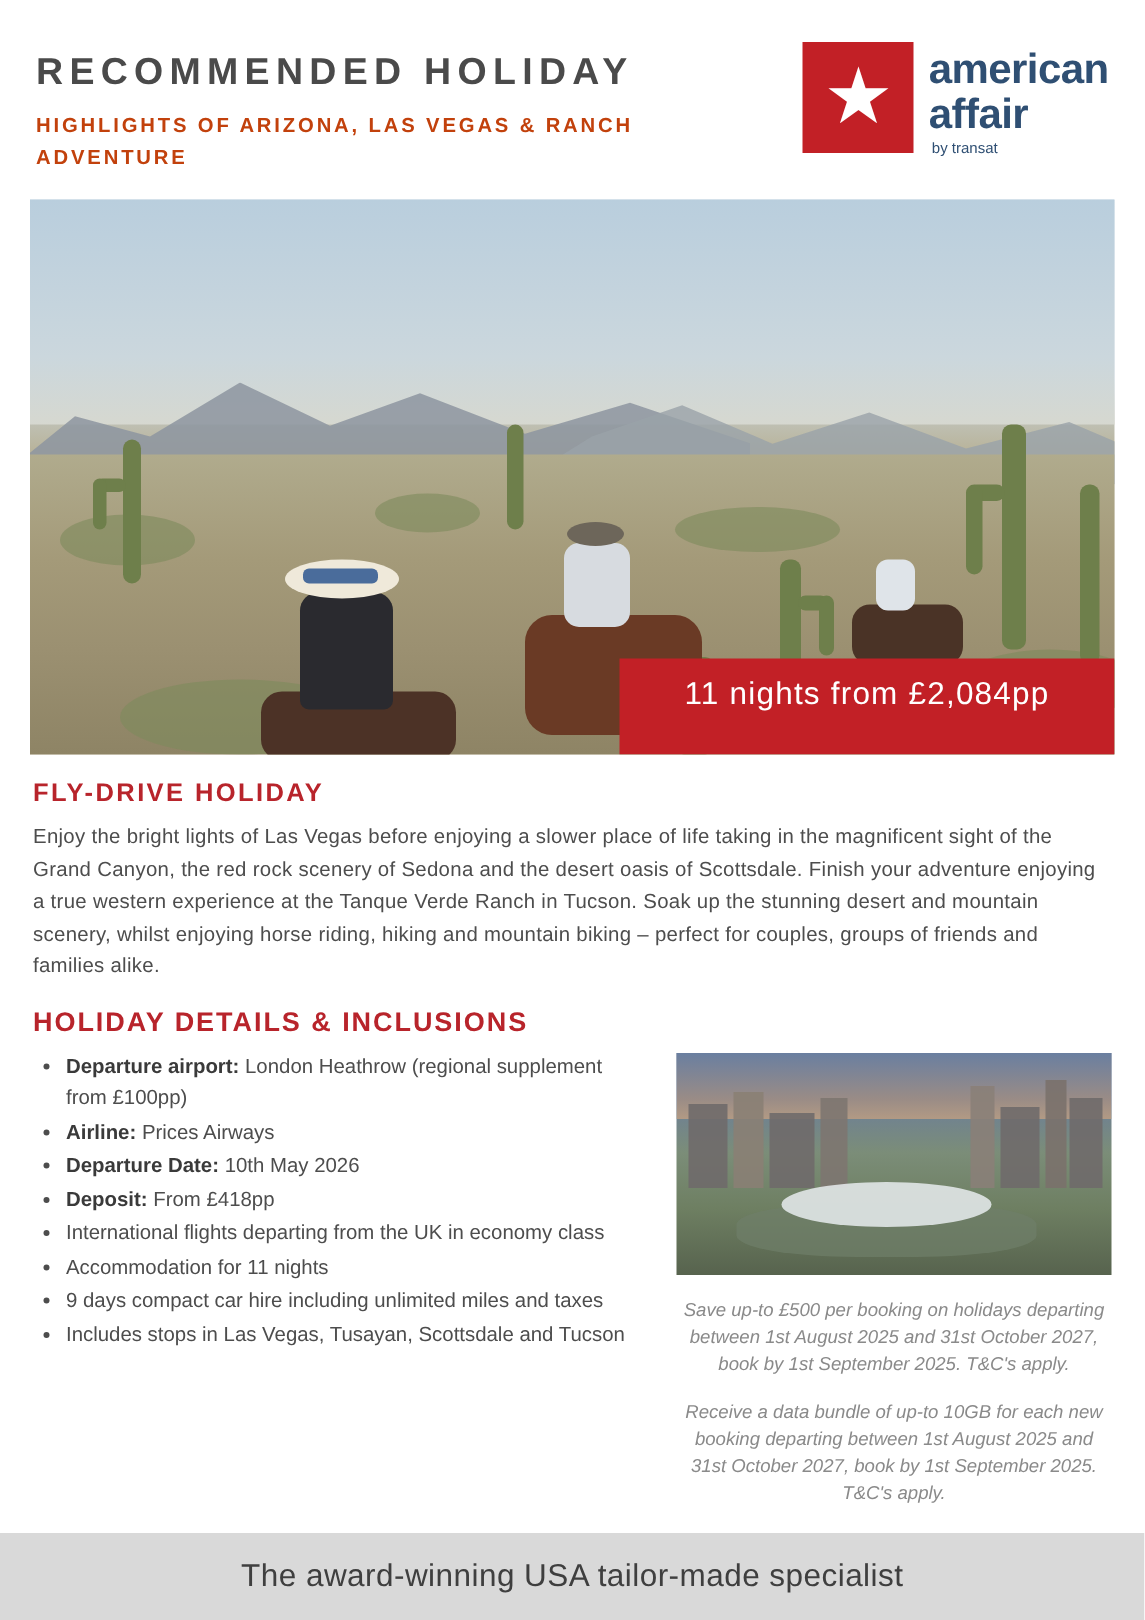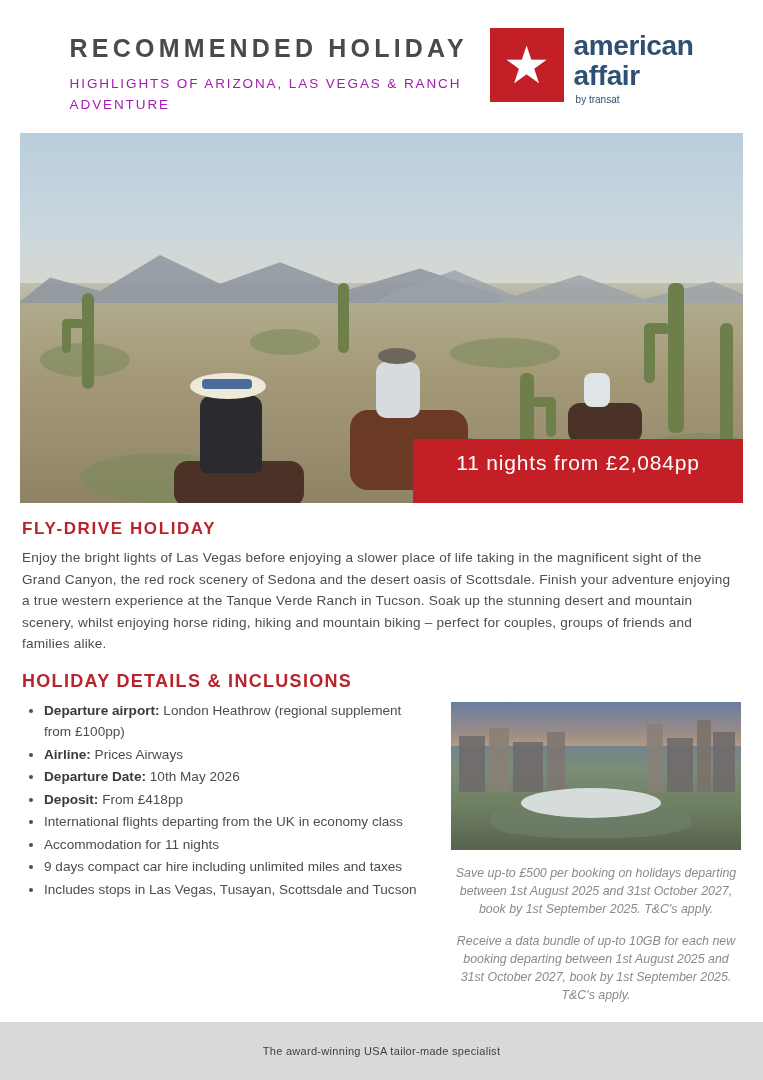--- a/index.html
+++ b/index.html
@@ -18,40 +18,40 @@
     position: relative;
     width: 763px;
     height: 1080px;
     background: #ffffff;
     box-sizing: border-box;
   }
 
   
   .header {
     display: flex;
-    justify-content: center;
+    justify-content: space-between;
     align-items: flex-start;
     padding: 26px 24px 0 24px;
   }
   .header-left {
     padding-top: 8px;
   }
   .recommended-title {
     font-size: 25px;
     letter-spacing: 4.2px;
     font-weight: bold;
     color: #4a4a4a;
     margin: 0 0 10px 0;
     font-family: "Liberation Sans", sans-serif;
   }
   .subtitle {
     font-size: 13.5px;
     letter-spacing: 1.9px;
-    font-weight: normal;
-    color: #a21caf;
+    font-weight: bold;
+    color: #c2410c;
     line-height: 21px;
     max-width: 420px;
     margin: 0;
   }
   .logo {
     display: flex;
     align-items: flex-start;
     gap: 10px;
     padding-top: 2px;
   }
@@ -284,21 +284,21 @@
   .footer {
     position: absolute;
     left: 0; right: 0; bottom: 0;
     height: 58px;
     background: #d9d9d9;
     display: flex;
     align-items: center;
     justify-content: center;
   }
   .footer-text {
-    font-size: 11px;
+    font-size: 21px;
     color: #3f3f3f;
     letter-spacing: 0.3px;
   }
 </style>
 </head>
 <body>
 
 <div class="page">
 
   <div class="header">

